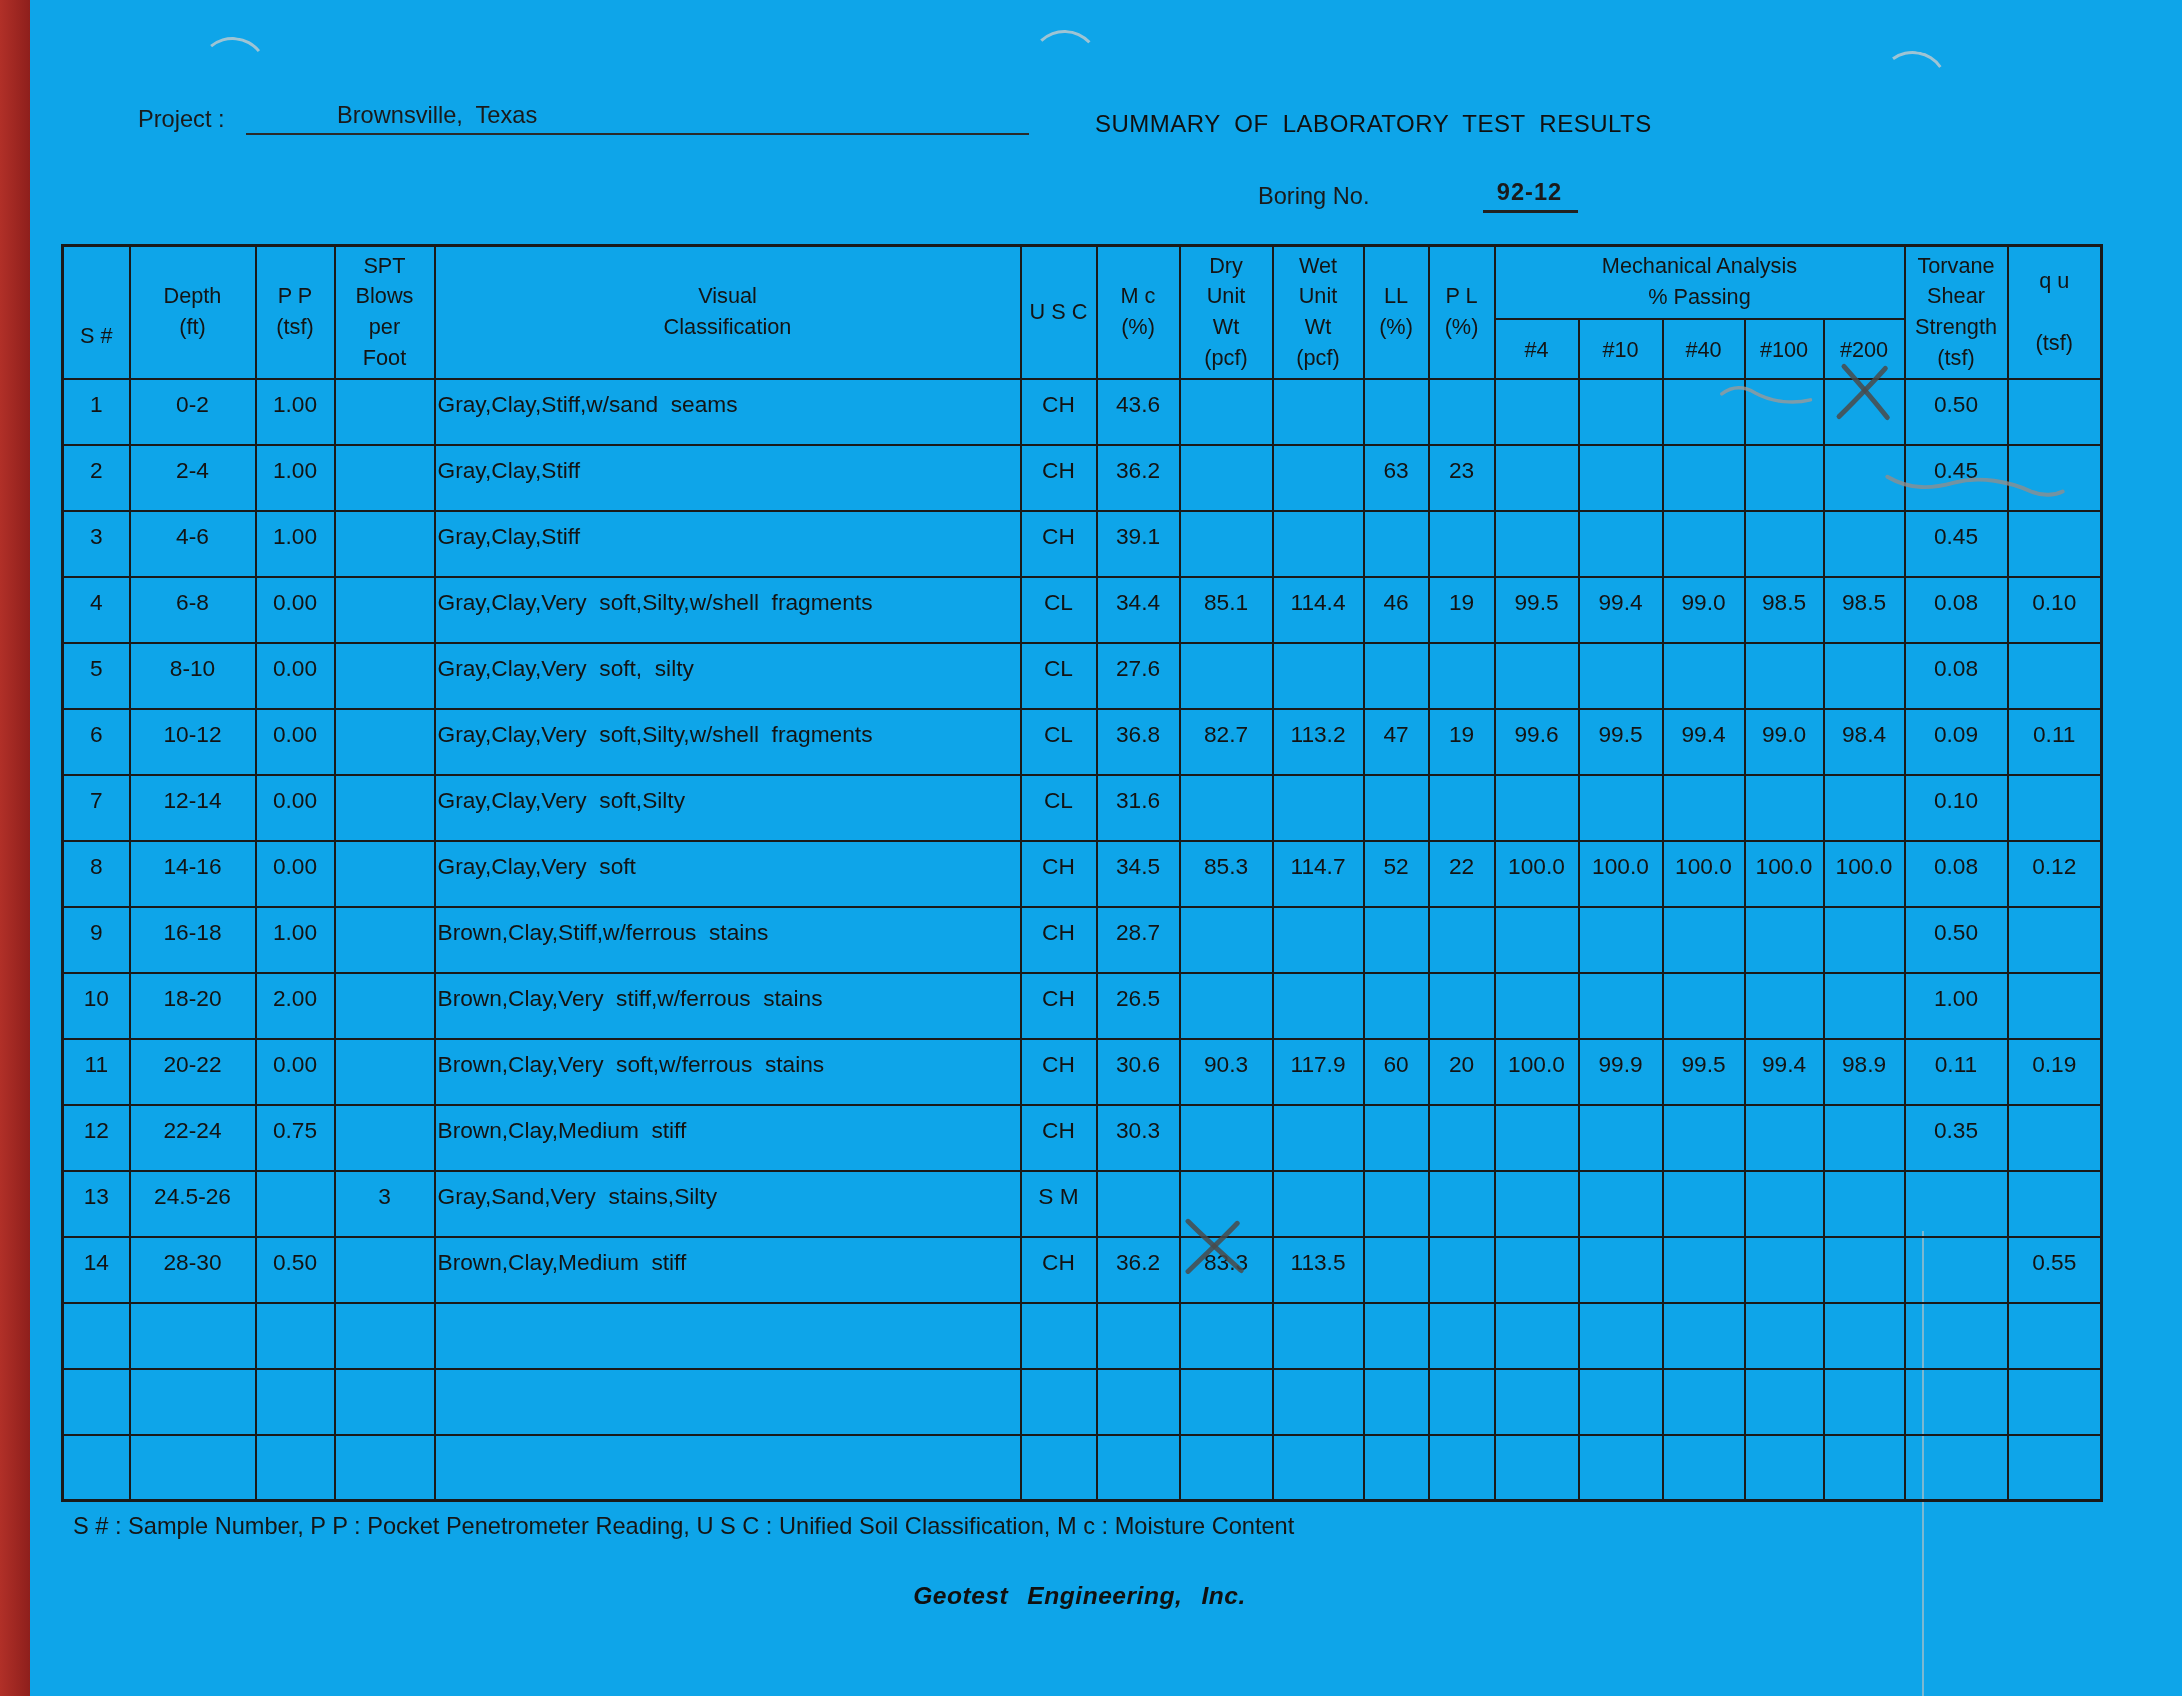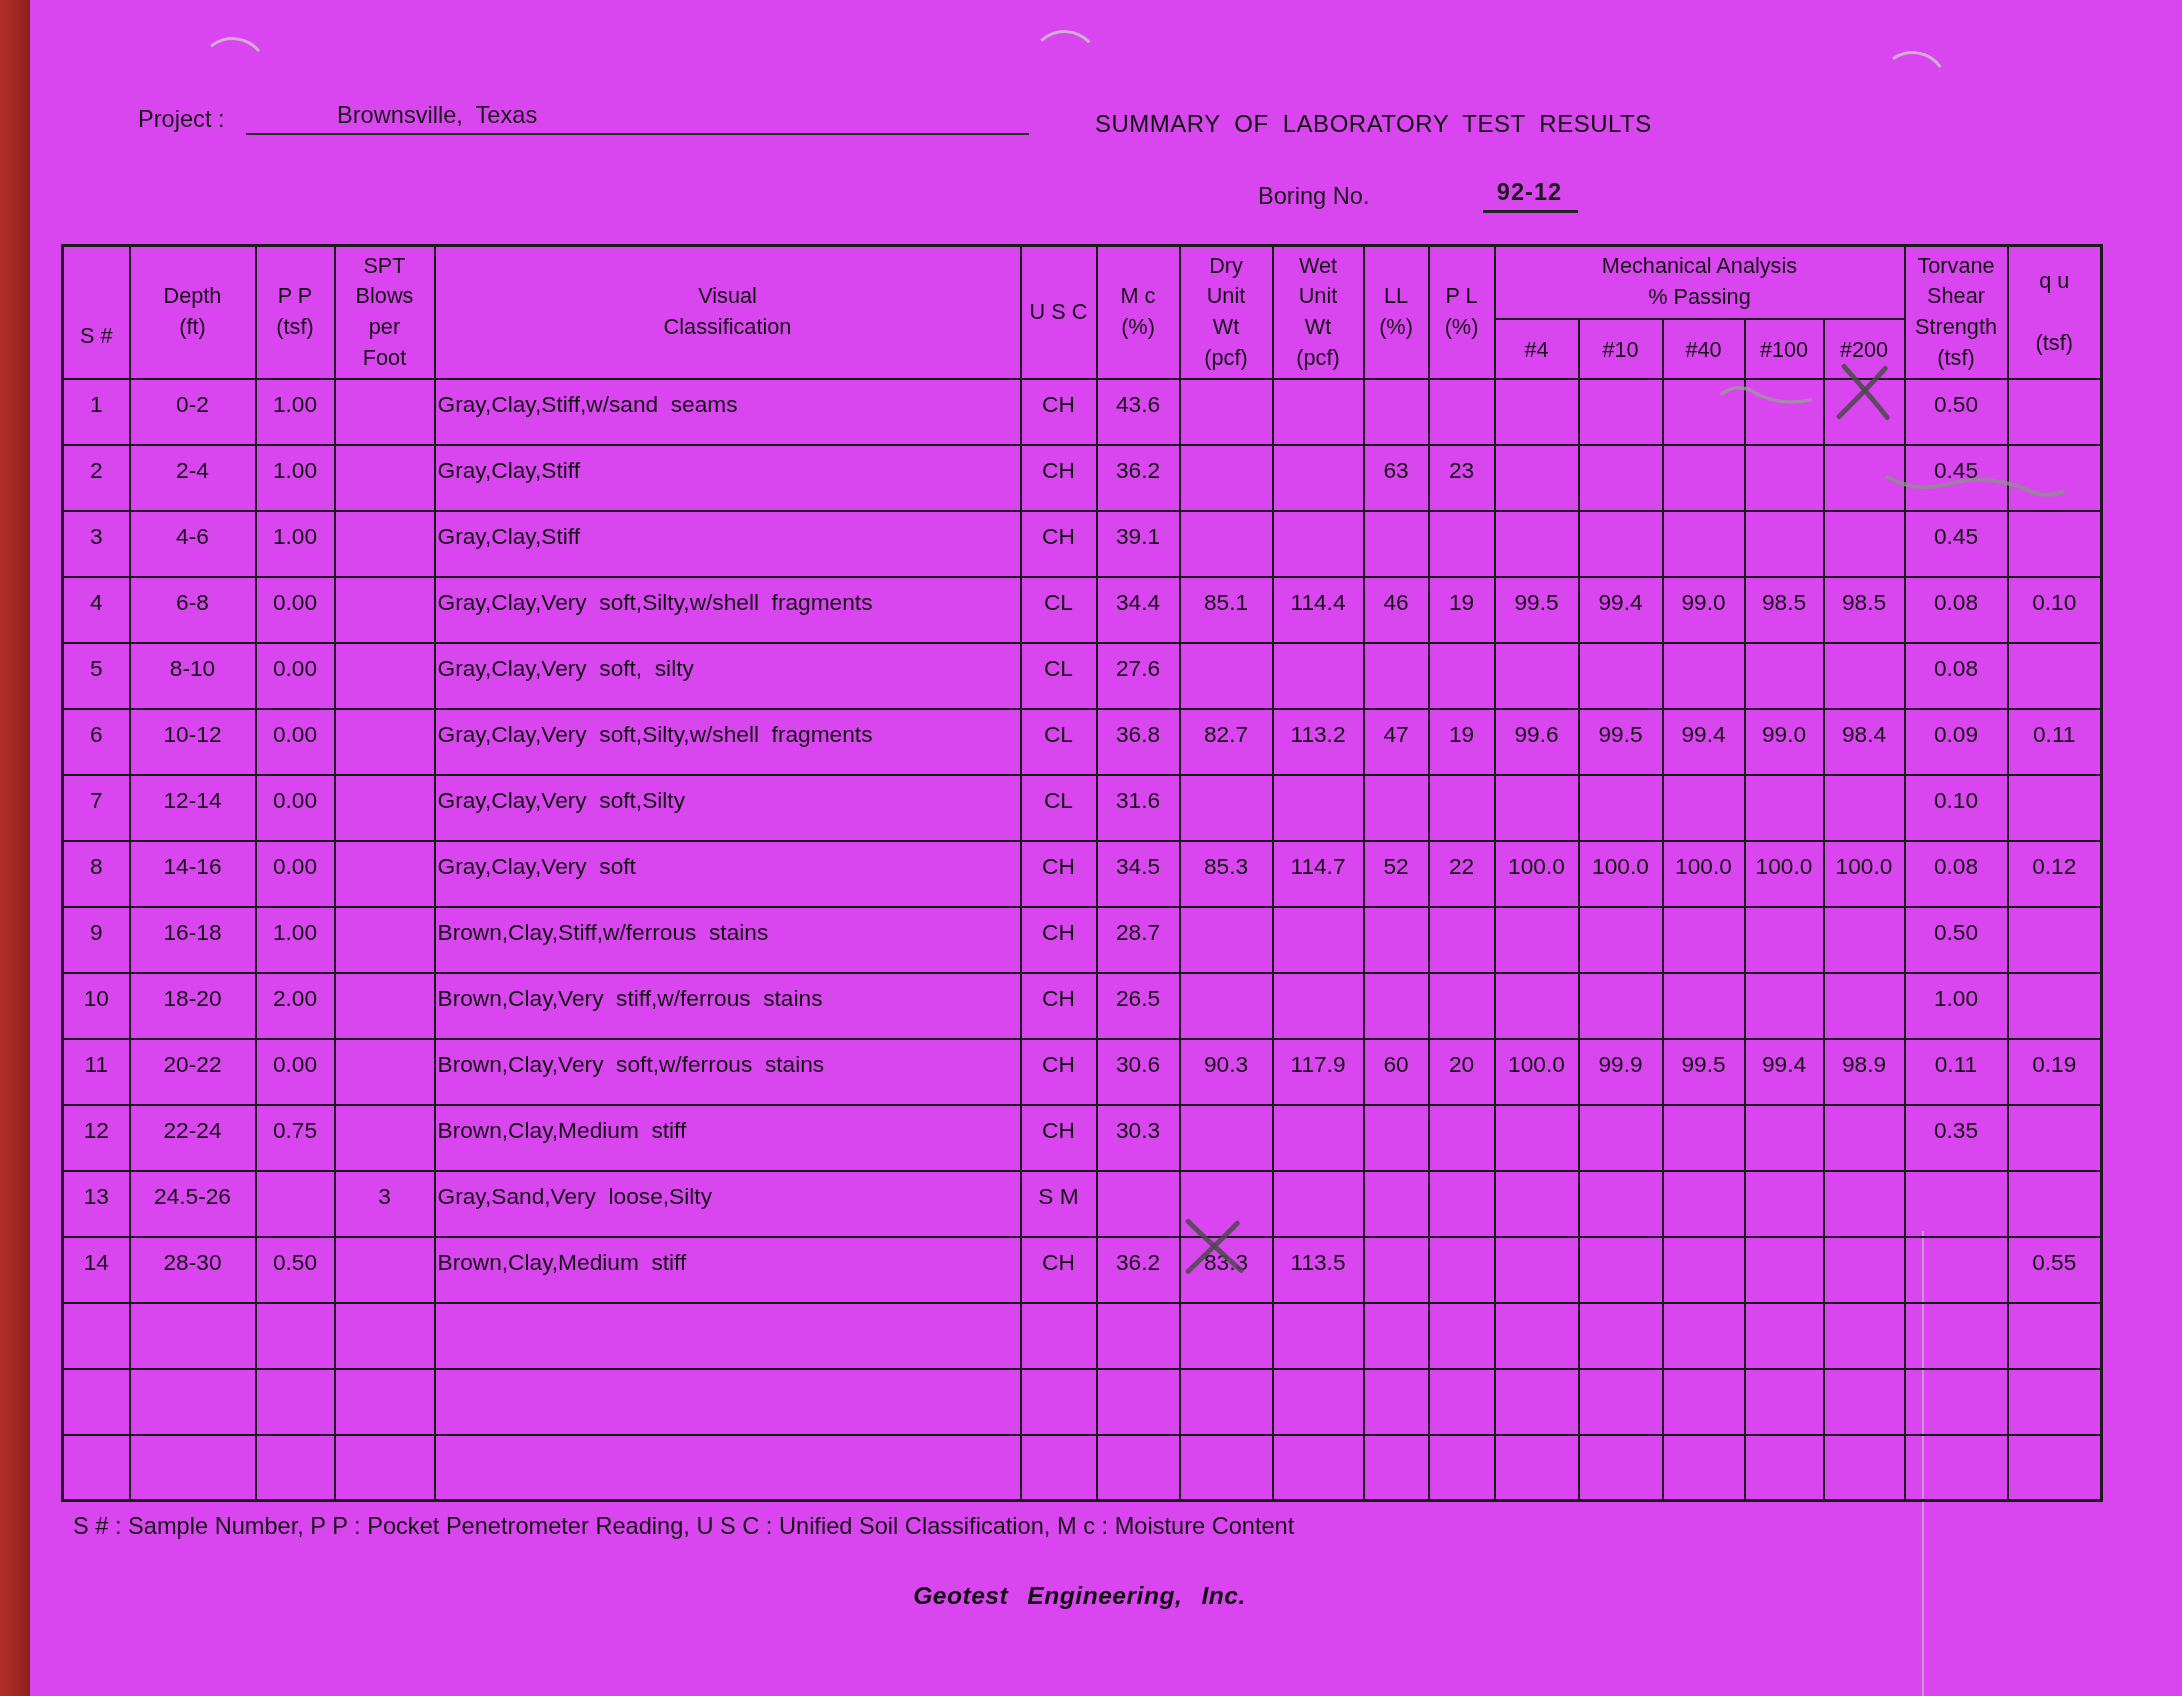--- a/index.html
+++ b/index.html
@@ -1,18 +1,18 @@
 <!DOCTYPE html>
 <html><head>
 <meta charset="utf-8">
 <style>
   html,body { margin:0; padding:0; background:#e8e8e6; }
   .page {
     position:relative; width:2183px; height:1696px;
-    background:#d946ef; overflow:hidden;
+    background:#0ea5e9; overflow:hidden;
     font-family:"Liberation Sans", sans-serif; color:#1a1a1a;
   }
   
   .red-strip { position:absolute; left:0; top:0; width:29.6px; height:1696px;
     background:linear-gradient(90deg,#b13028,#8e1f1c); }
   .arc { position:absolute; width:65px; height:65px; border:3px solid #cfcfcd;
     border-radius:50%; border-color:#cfcfcd transparent transparent transparent;
     opacity:.75; }
   .fold-line { position:absolute; left:1922px; top:1231px; width:2px; height:465px;
     background:#c4c4c2; opacity:.6; }
@@ -379,21 +379,21 @@
           <td></td>
           <td></td>
           <td>0.35</td>
           <td></td>
         </tr>
         <tr>
           <td>13</td>
           <td>24.5-26</td>
           <td></td>
           <td>3</td>
-          <td class="left">Gray,Sand,Very  loose,Silty</td>
+          <td class="left">Gray,Sand,Very  stains,Silty</td>
           <td>S M</td>
           <td></td>
           <td></td>
           <td></td>
           <td></td>
           <td></td>
           <td></td>
           <td></td>
           <td></td>
           <td></td>

